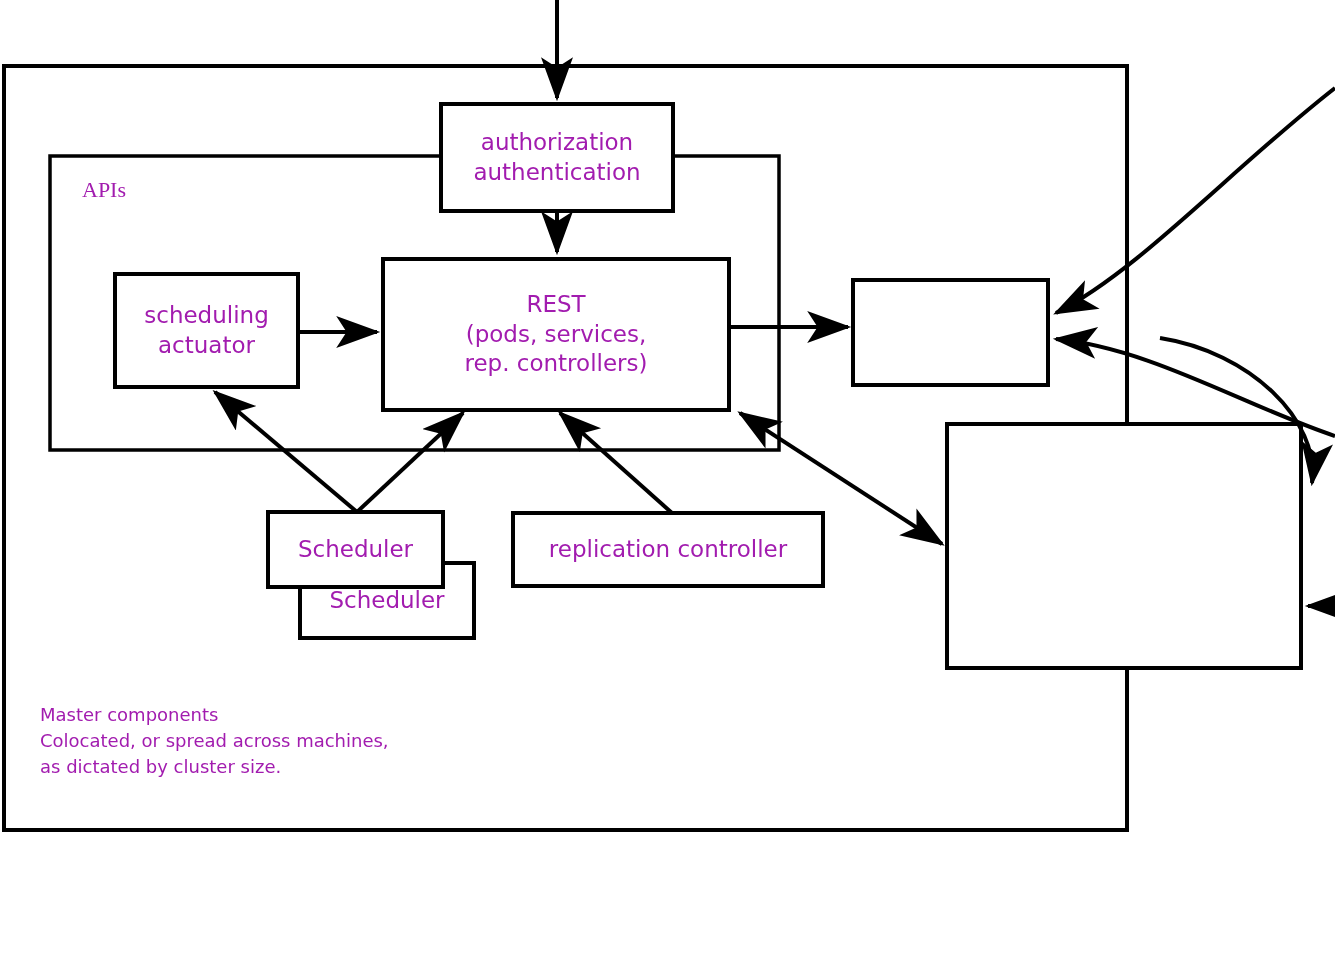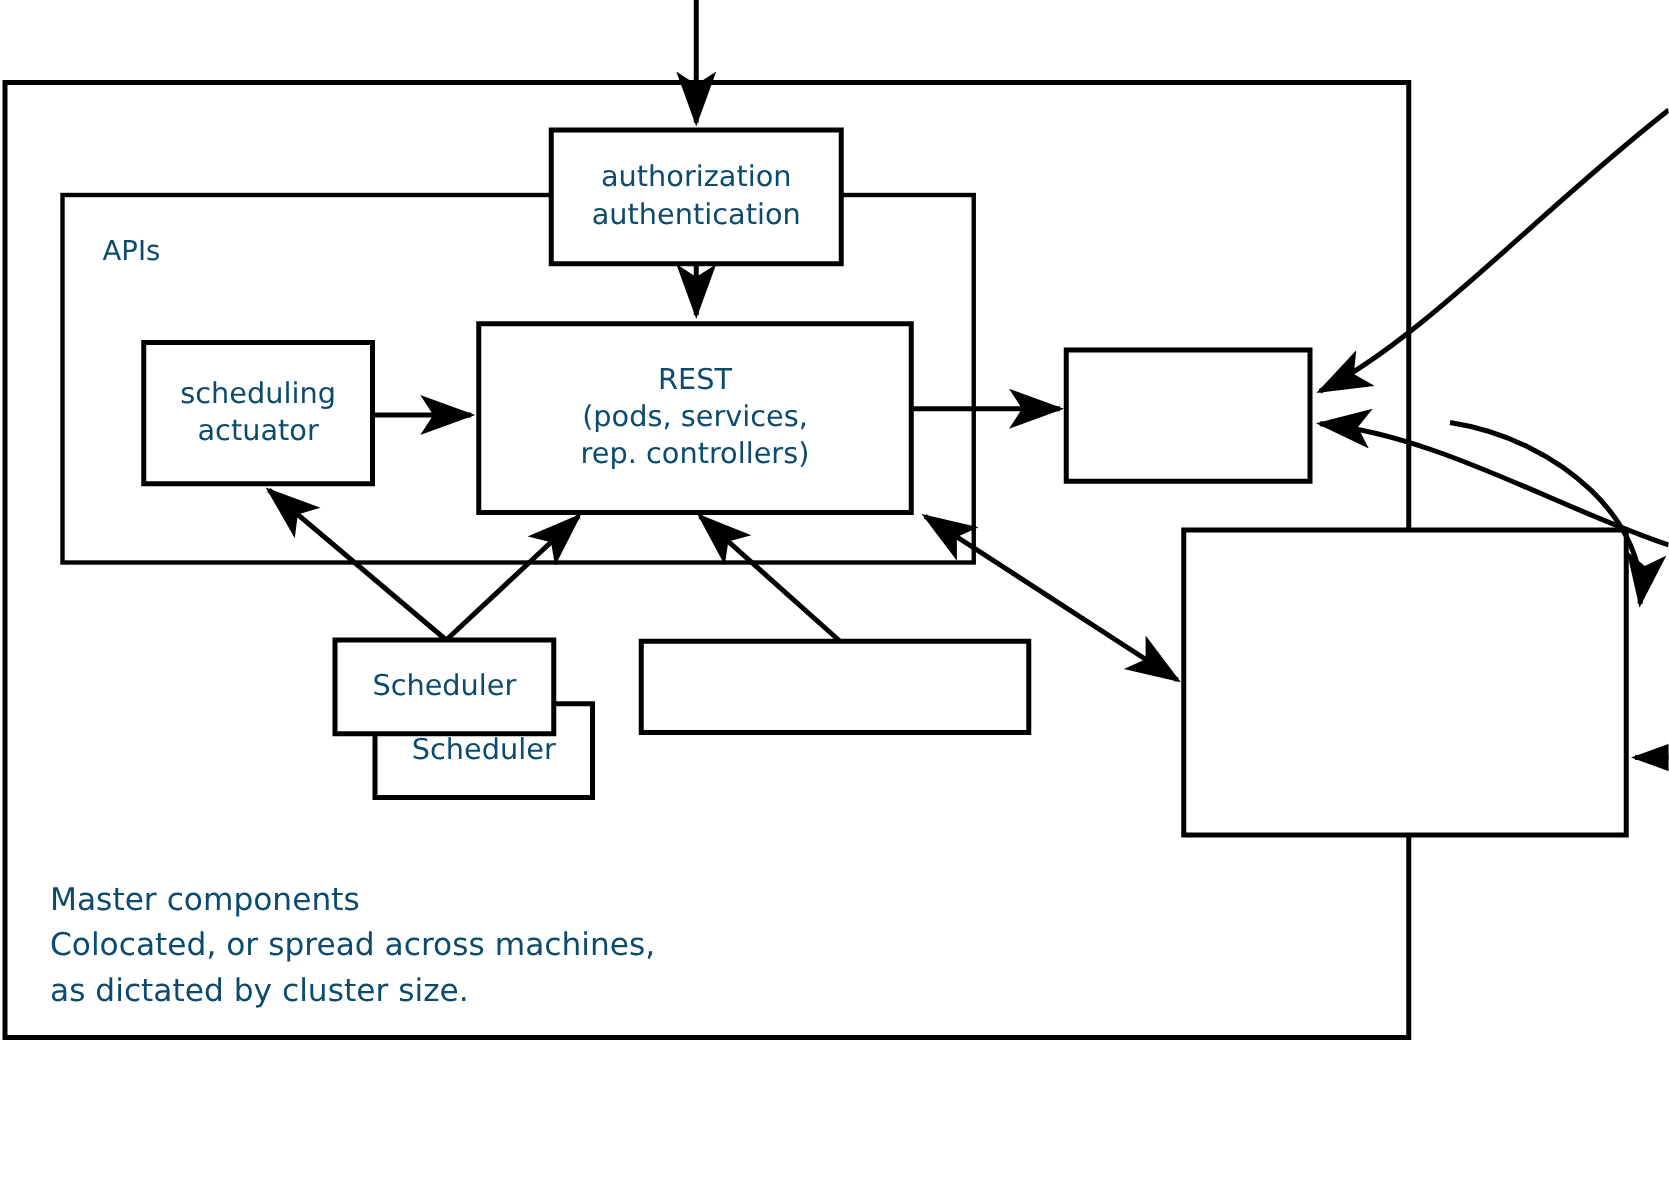--- a/index.html
+++ b/index.html
@@ -21,38 +21,38 @@
   #canvas svg {
     position: absolute;
     top: 0;
     left: 0;
     width: 1335px;
     height: 954px;
   }
   .lbl {
     position: absolute;
     font-family: "DejaVu Sans", sans-serif;
-    color: #0c4a6e;
+    color: #a21caf;
     white-space: pre;
     line-height: 1.28;
     text-align: center;
   }
   .lbl.center {
     display: flex;
     align-items: center;
     justify-content: center;
   }
   .lbl.left {
     text-align: left;
   }
   .node-text {
     font-size: 23px;
   }
   .caption-text {
-    font-size: 25px;
+    font-size: 18px;
     line-height: 1.45;
   }
   .group-text {
     font-size: 22px;
   }
 </style>
 </head>
 <body>
 
 <div id="canvas">
@@ -101,36 +101,37 @@
     <rect x="947" y="424" width="354" height="244" fill="#ffffff" stroke="#000000" stroke-width="4"></rect>
 
     <line x1="740" y1="413" x2="942" y2="544" stroke="#000000" stroke-width="4" marker-end="url(#ah)" marker-start="url(#ah-start)"></line>
 
     <path d="M1335,88 C1230,170 1140,270 1056,313" fill="none" stroke="#000000" stroke-width="4" marker-end="url(#ah)"></path>
     <path d="M1335,436 C1245,406 1150,348 1056,339" fill="none" stroke="#000000" stroke-width="4" marker-end="url(#ah)"></path>
     <path d="M1160,338 C1250,352 1320,420 1312,483" fill="none" stroke="#000000" stroke-width="4" marker-end="url(#ah)"></path>
     <line x1="1335" y1="606" x2="1308" y2="606" stroke="#000000" stroke-width="4" marker-end="url(#ah)"></line>
   </svg>
 
-  <div class="lbl left group-text" style="left:82px; top:188px;">APIs</div>
+  <div class="lbl left group-text" style="left:82px; top:176px;font-family:Liberation Serif, serif;">APIs</div>
 
   <div class="lbl center node-text" style="left:441px; top:104px; width:232px; height:107px;">authorization
 authentication</div>
 
   <div class="lbl center node-text" style="left:383px; top:259px; width:346px; height:151px;">REST
 (pods, services,
 rep. controllers)</div>
 
   <div class="lbl center node-text" style="left:115px; top:274px; width:183px; height:113px;">scheduling
 actuator</div>
 
 
   <div class="lbl center node-text" style="left:300px; top:563px; width:174px; height:75px;">Scheduler</div>
 
   <div class="lbl center node-text" style="left:268px; top:512px; width:175px; height:75px;">Scheduler</div>
 
+  <div class="lbl center node-text" style="left:513px; top:513px; width:310px; height:73px;">replication controller</div>
 
 
   <div class="lbl left caption-text" style="left:40px; top:702px;">Master components
 Colocated, or spread across machines,
 as dictated by cluster size.</div>
 
 </div>
 
 </body></html>

